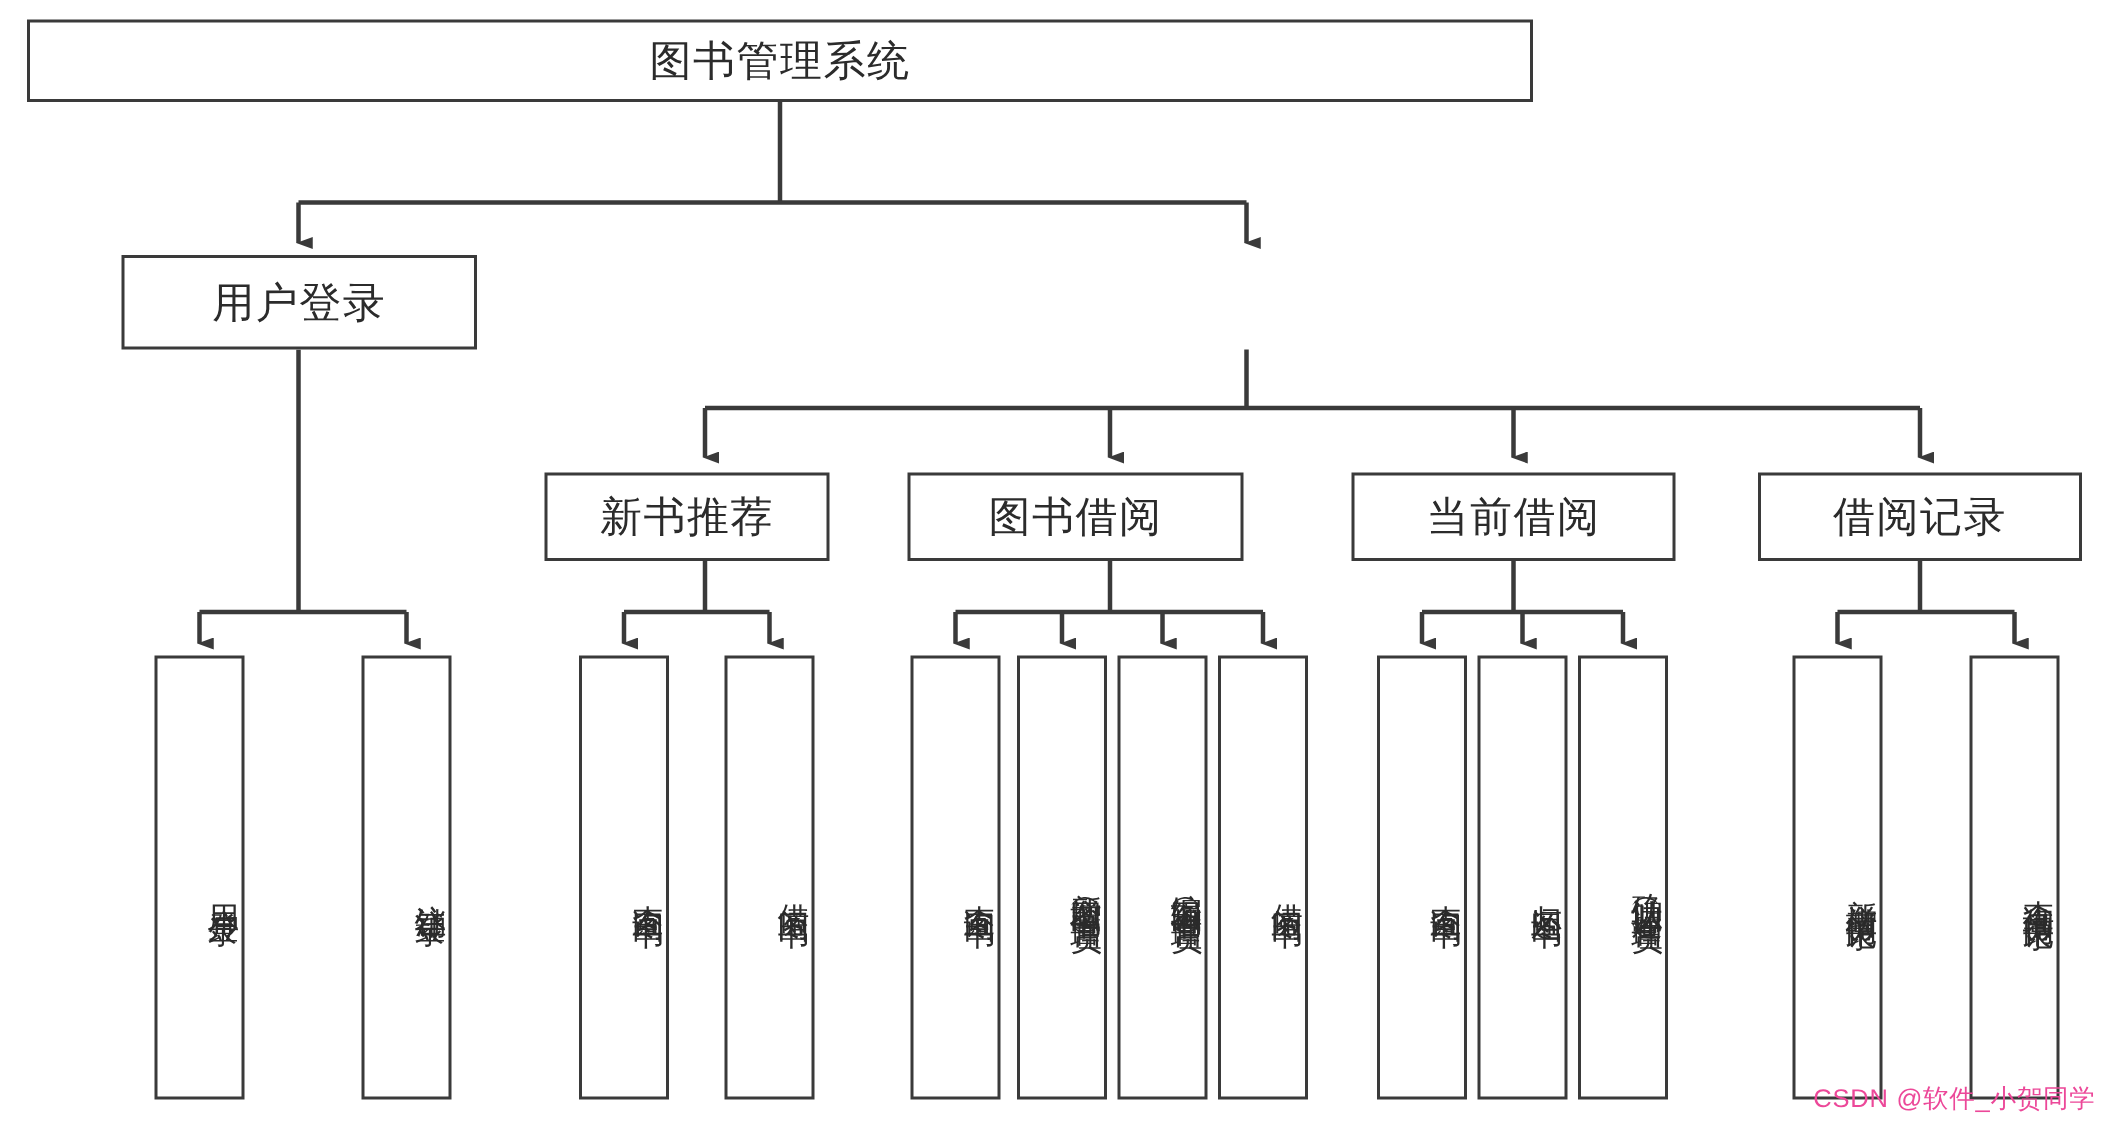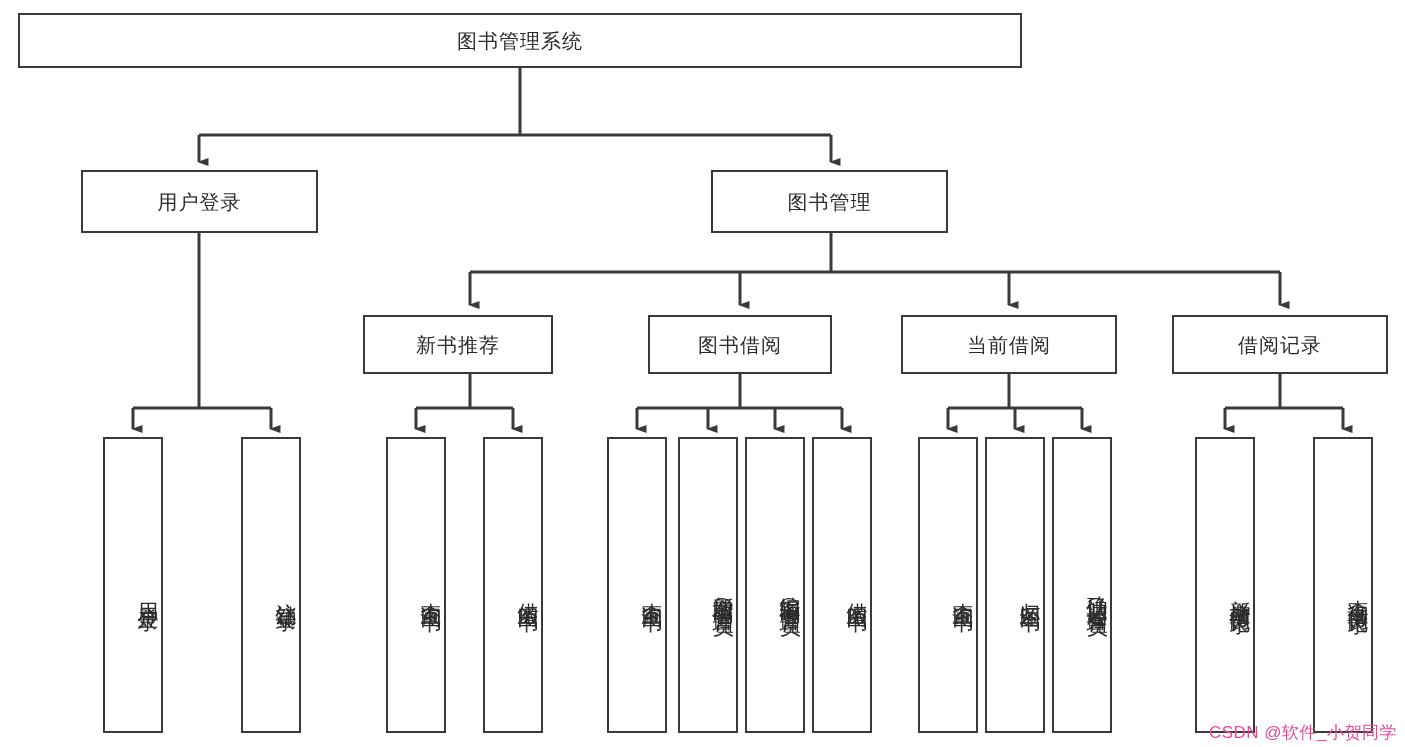--- a/index.html
+++ b/index.html
@@ -31,21 +31,21 @@
     box-sizing: border-box;
     border: 2px solid #3a3a3a;
     background: #ffffff;
     color: #2b2b2b;
     display: flex;
     align-items: center;
     justify-content: center;
     text-align: center;
   }
   .node.horizontal {
-    font-size: 20px;
+    font-size: 28px;
     letter-spacing: 1px;
     line-height: 1.2;
   }
   .node.vertical {
     writing-mode: vertical-rl;
     text-orientation: upright;
     font-size: 21px;
     letter-spacing: 3px;
     line-height: 1.25;
     align-items: flex-start;
@@ -122,28 +122,25 @@
     </g>
   </svg>
 
   <div class="node horizontal" style="left:18px; top:13px; width:1004px; height:55px;">
     <span class="node-label">图书管理系统</span>
   </div>
 
   <div class="node horizontal" style="left:81px; top:170px; width:237px; height:63px;">
     <span class="node-label">用户登录</span>
   </div>
-  <div class="node horizontal" style="left:711px; top:170px; width:237px; height:63px;">
-    <span class="node-label">图书管理</span>
-  </div>
 
   <div class="node horizontal" style="left:363px; top:315px; width:190px; height:59px;">
     <span class="node-label">新书推荐</span>
   </div>
-  <div class="node horizontal" style="left:648px; top:315px; width:184px; height:59px;">
+  <div class="node horizontal" style="left:605px; top:315px; width:224px; height:59px;">
     <span class="node-label">图书借阅</span>
   </div>
   <div class="node horizontal" style="left:901px; top:315px; width:216px; height:59px;">
     <span class="node-label">当前借阅</span>
   </div>
   <div class="node horizontal" style="left:1172px; top:315px; width:216px; height:59px;">
     <span class="node-label">借阅记录</span>
   </div>
 
   <div class="node vertical" style="left:103px; top:437px; width:60px; height:296px;">

